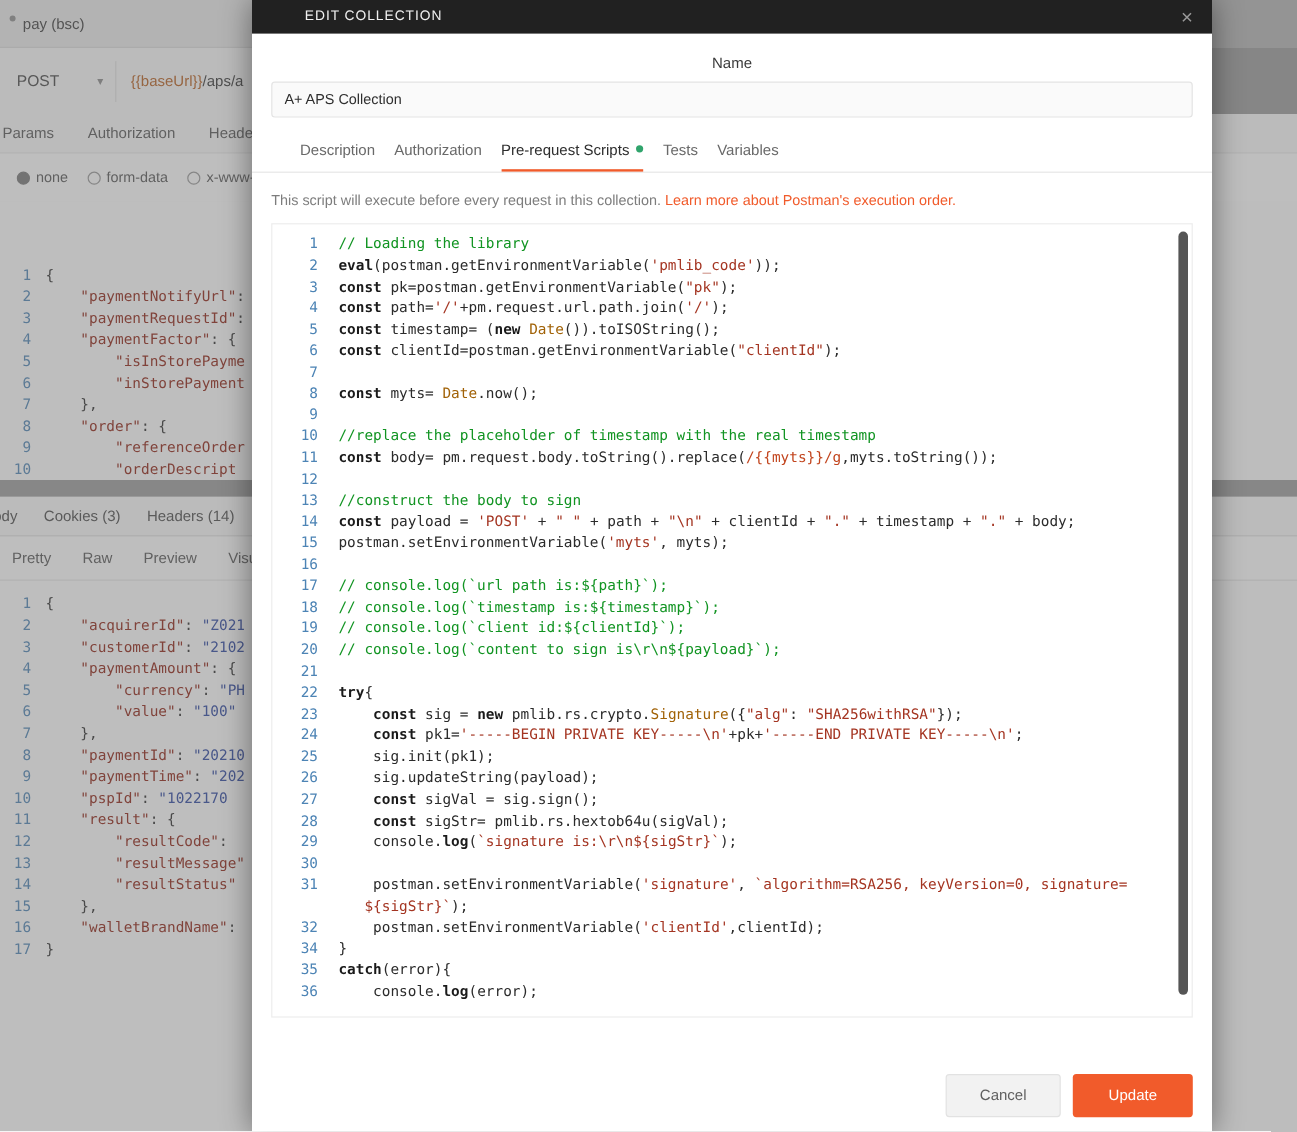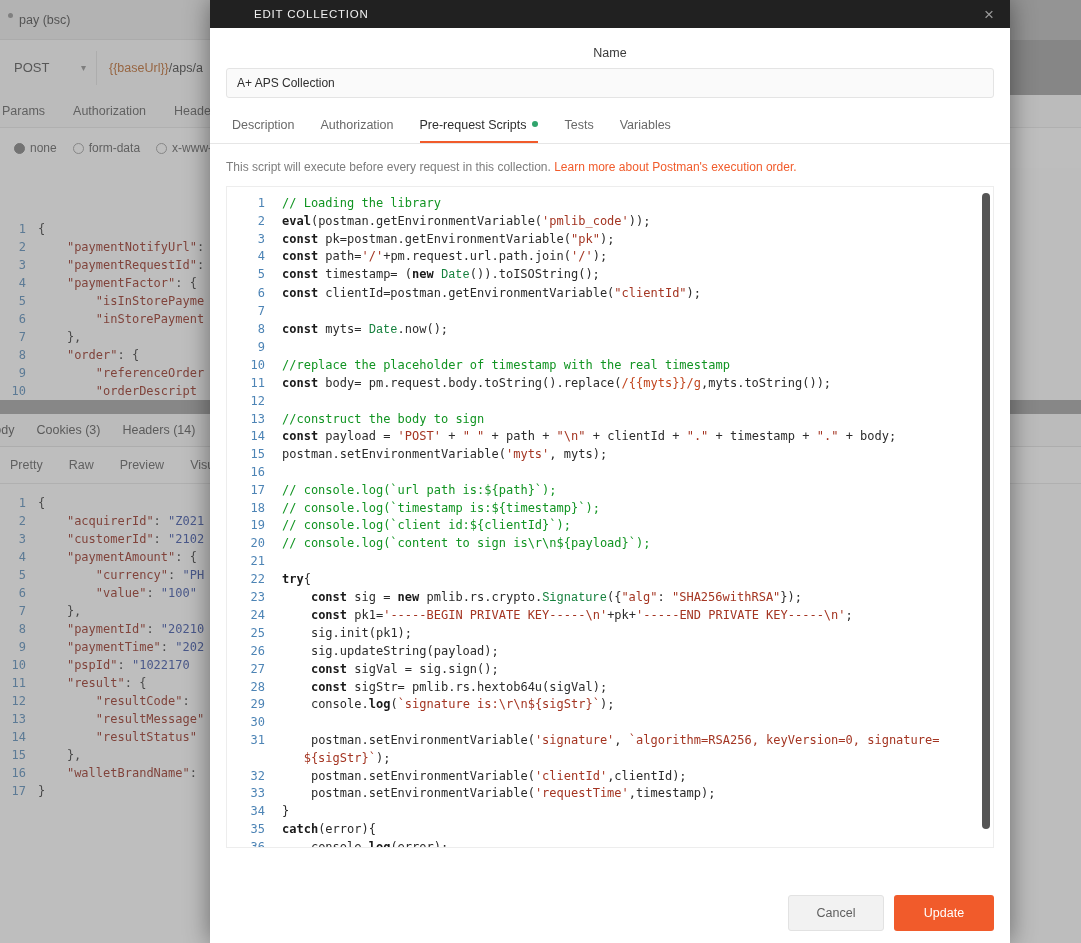--- a/index.html
+++ b/index.html
@@ -55,21 +55,21 @@
          box-shadow:0 0 24px rgba(0,0,0,.45);display:flex;flex-direction:column;}
   .modal-header{height:28px;flex:none;background:#212121;display:flex;align-items:center;padding:0 16px;}
   .modal-title{color:#f0f0f0;font-size:11.5px;letter-spacing:.8px;padding-left:28px;}
   .modal-close{margin-left:auto;color:#9a9a9a;font-size:17px;line-height:1;cursor:pointer;}
 
   .name-label{display:block;margin:18px 16px 0;font-size:12.5px;color:#3a3a3a;text-align:center;}
   .name-input{display:block;margin:8px 16px 0;width:calc(100% - 32px);box-sizing:border-box;height:30px;
               border:1px solid #e4e4e4;border-radius:3px;background:#fafafa;padding:0 10px;font-size:12px;
               color:#2e2e2e;font-family:inherit;outline:none;}
 
-  .modal-tabs{display:flex;gap:26px;padding-left:22px;margin-top:12px;border-bottom:1px solid #e6e6e6;}
+  .modal-tabs{display:flex;gap:16px;padding-left:40px;margin-top:12px;border-bottom:1px solid #e6e6e6;}
   .mtab{font-size:12.5px;color:#696969;padding:8px 0 11px;cursor:pointer;white-space:nowrap;}
   .mtab.active{color:#2e2e2e;border-bottom:2px solid var(--accent);padding-bottom:9px;}
   .mtab .dot{display:inline-block;width:6px;height:6px;border-radius:50%;background:var(--dot);
              margin-left:6px;vertical-align:2px;}
 
   .info-row{margin:16px 16px 0;font-size:12px;color:#7d7d7d;}
   .info-link{color:var(--accent);text-decoration:none;cursor:pointer;}
 
   .editor{position:relative;margin:12px 16px 0;height:660px;border:1px solid #ededed;background:#fff;
           overflow:hidden;font-family:"DejaVu Sans Mono",monospace;font-size:12px;line-height:17.8px;}
@@ -77,21 +77,21 @@
   .code-line{display:flex;}
   .ln{flex:none;width:38px;text-align:right;color:#4d84b5;user-select:none;}
   .code-text{flex:1;white-space:pre-wrap;word-break:break-all;padding-left:calc(17px + 3ch);text-indent:-3ch;}
   .editor-scrollbar{position:absolute;top:6px;right:3px;width:8px;height:636px;border-radius:4px;background:#555;}
 
   .tok-c{color:#119422;}
   .tok-k{color:#1a1a1a;font-weight:bold;}
   .tok-b{color:#1a1a1a;font-weight:bold;}
   .tok-s{color:#a43522;}
   .tok-d{color:#2b2b2b;}
-  .tok-ty{color:#15803d;font-family:Liberation Mono, monospace;}
+  .tok-ty{color:#a16207;}
   .tok-re{color:#c2451e;}
   .tok-key{color:#8f2011;}
   .tok-val{color:#2b45a0;}
 
   .modal-footer{margin-top:auto;display:flex;justify-content:flex-end;align-items:center;gap:10px;padding:0 16px 12px;}
   .btn{height:36px;border-radius:3px;font-size:12.5px;font-family:inherit;cursor:pointer;}
   .btn-cancel{width:96px;background:#f2f2f2;border:1px solid #e2e2e2;color:#5f5f5f;}
   .btn-update{width:100px;background:var(--accent);border:none;color:#fff;}
 </style>
 </head>
@@ -407,24 +407,20 @@
           </div>
           <div class="code-line">
             <span class="ln">31</span>
             <span class="code-text"><span class="tok-d">    postman.setEnvironmentVariable(</span><span class="tok-s">'signature'</span><span class="tok-d">, </span><span class="tok-s">`algorithm=RSA256, keyVersion=0, signature= ${sigStr}`</span><span class="tok-d">);</span></span>
           </div>
           <div class="code-line">
             <span class="ln">32</span>
             <span class="code-text"><span class="tok-d">    postman.setEnvironmentVariable(</span><span class="tok-s">'clientId'</span><span class="tok-d">,clientId);</span></span>
           </div>
           <div class="code-line">
-            <span class="ln">33</span>
-            <span class="code-text"><span class="tok-d">    postman.setEnvironmentVariable(</span><span class="tok-s">'requestTime'</span><span class="tok-d">,timestamp);</span></span>
-          </div>
-          <div class="code-line">
             <span class="ln">34</span>
             <span class="code-text"><span class="tok-d">}</span></span>
           </div>
           <div class="code-line">
             <span class="ln">35</span>
             <span class="code-text"><span class="tok-k">catch</span><span class="tok-d">(error){</span></span>
           </div>
           <div class="code-line">
             <span class="ln">36</span>
             <span class="code-text"><span class="tok-d">    console.</span><span class="tok-b">log</span><span class="tok-d">(error);</span></span>

